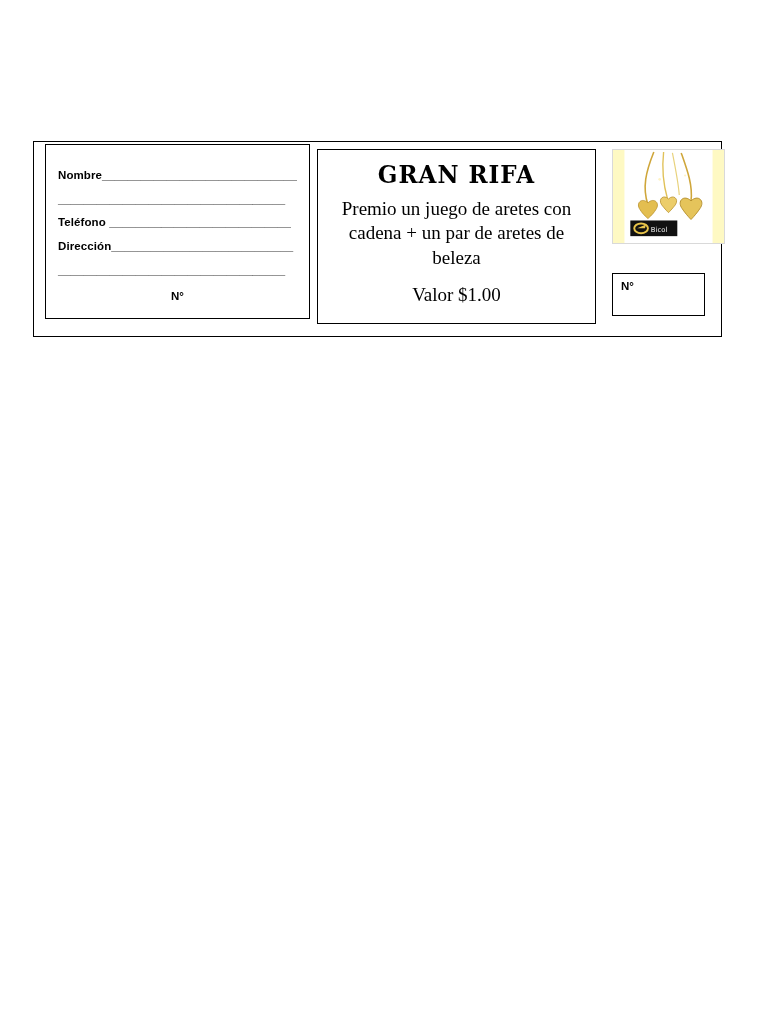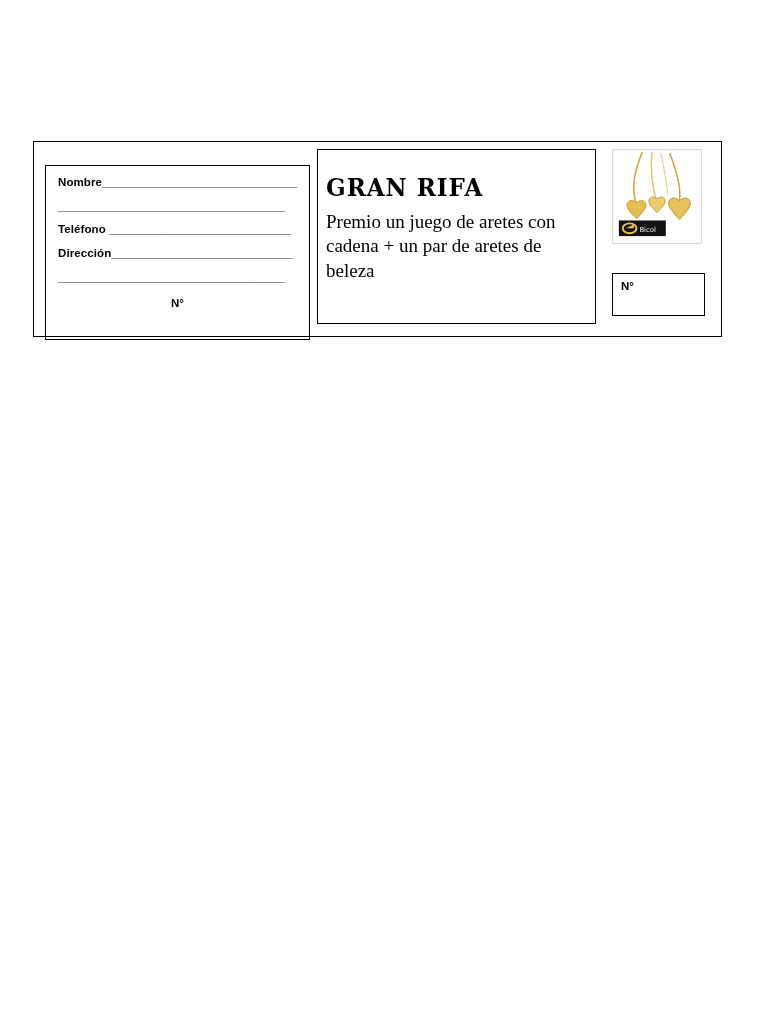--- a/index.html
+++ b/index.html
@@ -24,26 +24,26 @@
     height: 196px;
     border: 1px solid #000000;
     box-sizing: border-box;
     background: #ffffff;
   }
 
   
   .stub {
     position: absolute;
     left: 11px;
-    top: 23px;
+    top: 2px;
     width: 265px;
     height: 175px;
     border: 1px solid #000000;
     box-sizing: border-box;
-    padding: 10px 12px 0 12px;
+    padding: 24px 12px 0 12px;
   }
   .stub-line {
     font-family: "Liberation Sans", sans-serif;
     font-size: 11.5px;
     font-weight: bold;
     color: #000000;
     line-height: 1.05;
     white-space: nowrap;
     margin-bottom: 12px;
     letter-spacing: 0.1px;
@@ -61,21 +61,22 @@
 
   
   .center-panel {
     position: absolute;
     left: 283px;
     top: 7px;
     width: 279px;
     height: 175px;
     border: 1px solid #000000;
     box-sizing: border-box;
-    padding: 21px 8px 0 8px;
+    padding: 8px 8px 0 8px;
+    text-align: center;
   }
   .rifa-title {
     font-family: "DejaVu Serif", serif;
     font-weight: bold;
     font-size: 23px;
     letter-spacing: 1px;
     text-transform: uppercase;
     font-variant: small-caps;
     color: #000000;
     margin: 4px 0 12px 0;
@@ -91,26 +92,26 @@
   }
   .center-text.last {
     margin-bottom: 0;
   }
 
   
   .photo-box {
     position: absolute;
     left: 578px;
     top: 7px;
-    width: 90px;
+    width: 113px;
     height: 95px;
     border: 1px solid #d9d9d9;
     box-sizing: border-box;
     overflow: hidden;
-    background: #3b82f6;
+    background: #fef9c3;
   }
   .photo-svg {
     display: block;
     width: 100%;
     height: 100%;
   }
   .right-stub {
     position: absolute;
     left: 578px;
     top: 131px;
@@ -137,20 +138,21 @@
     <div class="stub-line tight">___________________________________</div>
     <div class="stub-line">Teléfono ____________________________</div>
     <div class="stub-line">Dirección____________________________</div>
     <div class="stub-line">___________________________________</div>
     <div class="stub-number">N°</div>
   </div>
 
   <div class="center-panel">
     <div class="rifa-title">Gran Rifa</div>
     <div class="center-text">Premio un juego de aretes con cadena + un par de aretes de beleza</div>
+    <div class="center-text last">Valor $1.00</div>
   </div>
 
   <div class="photo-box">
     <svg class="photo-svg" viewBox="0 0 90 95" xmlns="http://www.w3.org/2000/svg">
       <rect x="0" y="0" width="90" height="95" fill="#ffffff"></rect>
 
       <path d="M30 2 C 22 22, 18 38, 24 56" stroke="#cfa63a" stroke-width="1.6" fill="none"></path>
       <path d="M40 2 C 38 20, 40 36, 44 50" stroke="#e0c158" stroke-width="1.4" fill="none"></path>
       <path d="M58 3 C 64 20, 70 36, 68 52" stroke="#cfa63a" stroke-width="1.6" fill="none"></path>
       <path d="M49 3 C 52 18, 55 33, 56 46" stroke="#e8d27c" stroke-width="1.2" fill="none"></path>

